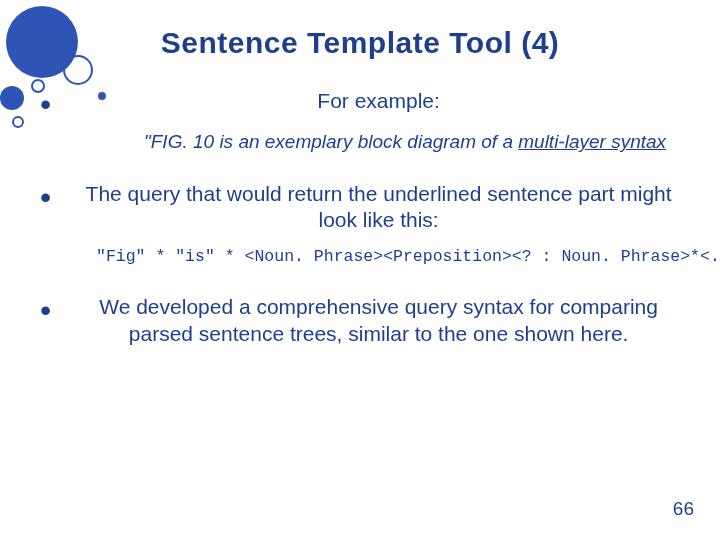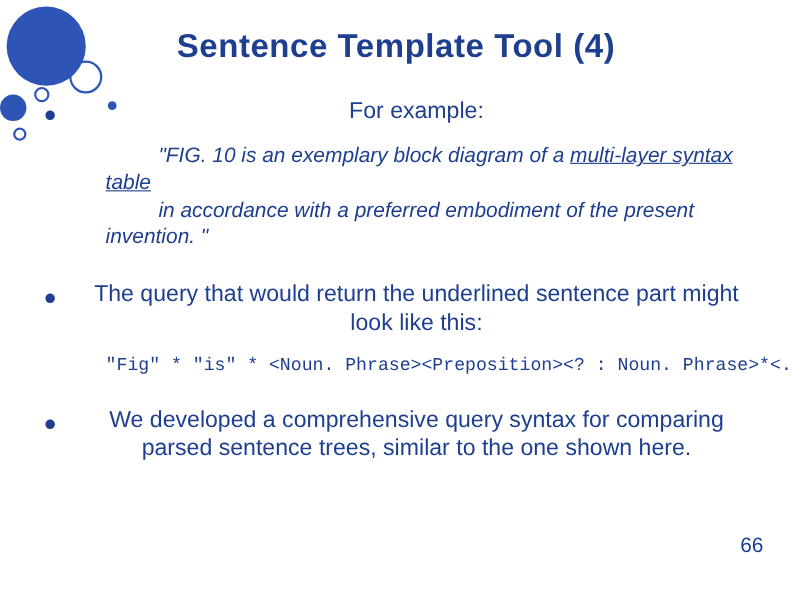--- a/index.html
+++ b/index.html
@@ -67,21 +67,21 @@
     margin-left: 56px;
     margin-top: 14px;
     margin-bottom: 28px;
     font-family: "Courier New", Courier, monospace;
     font-size: 16.5px;
     color: #1e3f8f;
     white-space: nowrap;
   }
   .page-number {
     position: absolute;
-    bottom: 32px;
+    bottom: 20px;
     right: 26px;
     font-size: 19px;
     color: #1e3f8f;
   }
   .row2 { margin-top: 4px; }
   .row3 { margin-top: 6px; }
 </style>
 </head>
 <body>
 
@@ -100,26 +100,20 @@
 
   <div class="bullet-row">
     <div class="bullet">•</div>
     <div class="bullet-text">For example:</div>
   </div>
 
   <div class="example-block">
     <div>
       <span class="ind"></span><span>"FIG. 10 is an exemplary block diagram of a </span><span class="underline">multi-layer syntax</span>
     </div>
-    <div>
-      <span class="underline">table</span>
-    </div>
-    <div>
-      <span class="ind"></span><span>in accordance with a preferred embodiment of the present invention. "</span>
-    </div>
   </div>
 
   <div class="bullet-row row2">
     <div class="bullet">•</div>
     <div class="bullet-text">The query that would return the underlined sentence part might look like this:</div>
   </div>
 
   <div class="query-block">"Fig" * "is" * &lt;Noun. Phrase&gt;&lt;Preposition&gt;&lt;? : Noun. Phrase&gt;*&lt;. &gt;</div>
 
   <div class="bullet-row row3">

